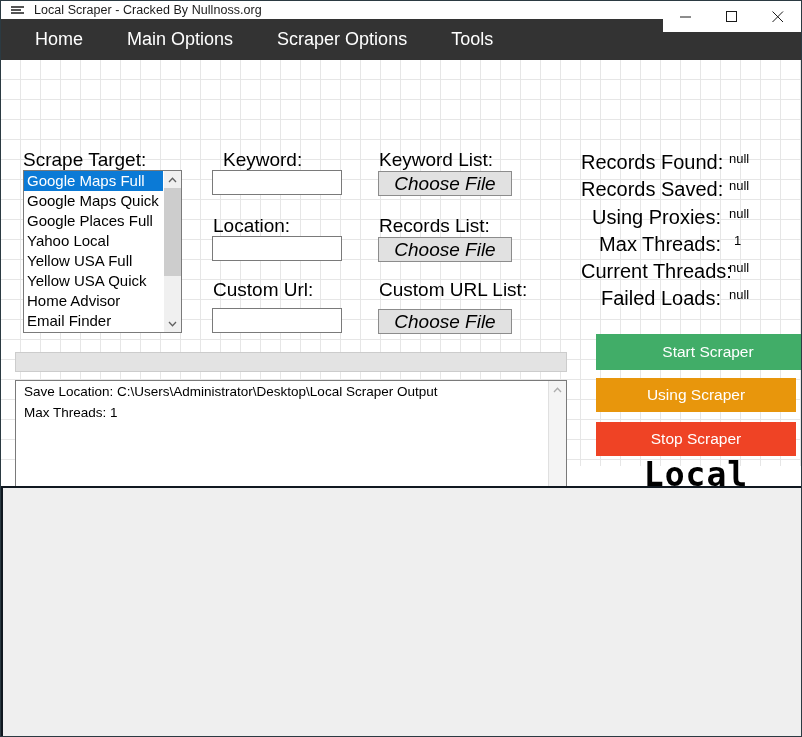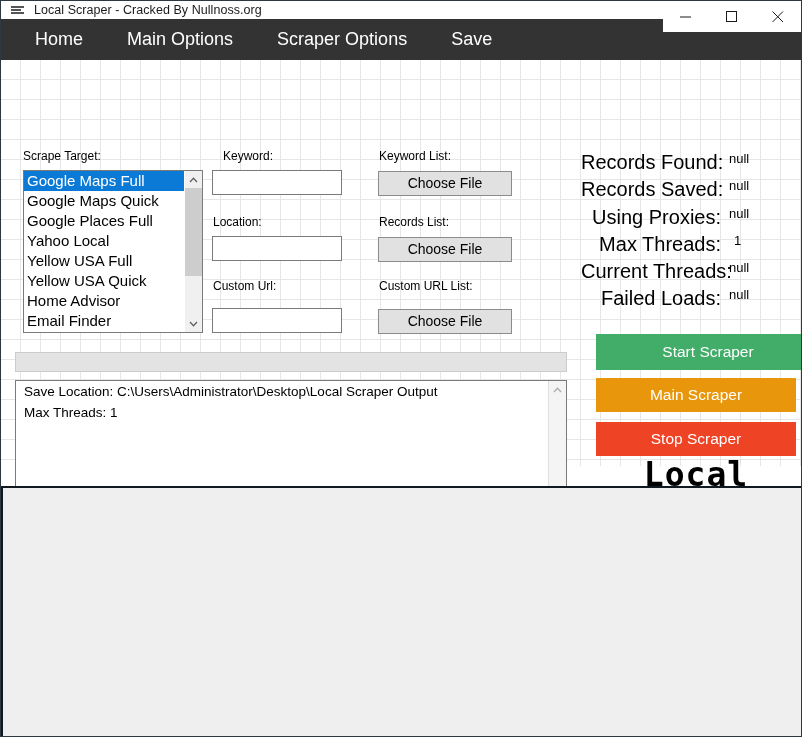--- a/index.html
+++ b/index.html
@@ -98,21 +98,21 @@
     background-image:
       linear-gradient(to right, #e6e6e6 1px, transparent 1px),
       linear-gradient(to bottom, #e6e6e6 1px, transparent 1px);
     background-size: 20px 20px;
     background-position: -1px -1px;
   }
 
   .abs { position: absolute; }
 
   .field-label {
-    font-size: 12px;
+    font-size: 19px;
     color: #000000;
     white-space: nowrap;
   }
 
   
   #scrape-listbox {
     box-sizing: border-box;
     border: 1px solid #7a7a7a;
     background: #ffffff;
     overflow: hidden;
@@ -172,24 +172,25 @@
     outline: none;
     color: #000;
   }
 
   
   .file-btn {
     box-sizing: border-box;
     border: 1px solid #8c8c8c;
     background: #e1e1e1;
     font-family: "Liberation Sans", sans-serif;
-    font-size: 14px;
+    font-size: 19px;
     color: #000000;
     text-align: center;
     cursor: default;
+    font-style: italic;
   }
 
   
   .stat-label {
     font-size: 20px;
     color: #000000;
     text-align: right;
     white-space: nowrap;
   }
   .stat-value {
@@ -291,27 +292,27 @@
           <line x1="11" y1="0.5" x2="0.5" y2="11" stroke="#1a1a1a" stroke-width="1"></line>
         </svg>
       </div>
     </div>
   </div>
 
   <div id="menubar">
     <div class="menu-item">Home</div>
     <div class="menu-item">Main Options</div>
     <div class="menu-item">Scraper Options</div>
-    <div class="menu-item">Save</div>
+    <div class="menu-item">Tools</div>
   </div>
 
   <div id="workspace">
 
     <div class="abs field-label" style="left:22px; top:89px;">Scrape Target:</div>
-    <div class="abs" id="scrape-listbox" style="left:22px; top:110px; width:180px; height:163px;">
+    <div class="abs" id="scrape-listbox" style="left:22px; top:110px; width:159px; height:163px;">
       <div id="scrape-list-items">
         <div class="list-option selected">Google Maps Full</div>
         <div class="list-option">Google Maps Quick</div>
         <div class="list-option">Google Places Full</div>
         <div class="list-option">Yahoo Local</div>
         <div class="list-option">Yellow USA Full</div>
         <div class="list-option">Yellow USA Quick</div>
         <div class="list-option">Home Advisor</div>
         <div class="list-option">Email Finder</div>
       </div>
@@ -360,21 +361,21 @@
     <div class="abs stat-label" style="left:580px; top:173px; width:140px;">Max Threads:</div>
     <div class="abs stat-value" style="left:733px; top:173px;">1</div>
 
     <div class="abs stat-label" style="left:580px; top:200px; width:140px;">Current Threads:</div>
     <div class="abs stat-value" style="left:728px; top:200px;">null</div>
 
     <div class="abs stat-label" style="left:580px; top:227px; width:140px;">Failed Loads:</div>
     <div class="abs stat-value" style="left:728px; top:227px;">null</div>
 
     <div class="abs action-btn" style="left:595px; top:274px; width:224px; height:36px; line-height:36px; background:#41ad68;">Start Scraper</div>
-    <div class="abs action-btn" style="left:595px; top:318px; width:200px; height:34px; line-height:34px; background:#e8960c;">Main Scraper</div>
+    <div class="abs action-btn" style="left:595px; top:318px; width:200px; height:34px; line-height:34px; background:#e8960c;">Using Scraper</div>
     <div class="abs action-btn" style="left:595px; top:362px; width:200px; height:34px; line-height:34px; background:#ef4325;">Stop Scraper</div>
 
     <div class="abs" id="logo" style="left:592px; top:400px; width:206px;">
       <span class="l1">Local</span>
       <span class="l2">Scraper</span>
     </div>
 
     <div class="abs" id="progressbar" style="left:14px; top:292px; width:552px; height:20px;"></div>
 
     <div class="abs" id="logbox" style="left:14px; top:320px; width:552px; height:147px;">

